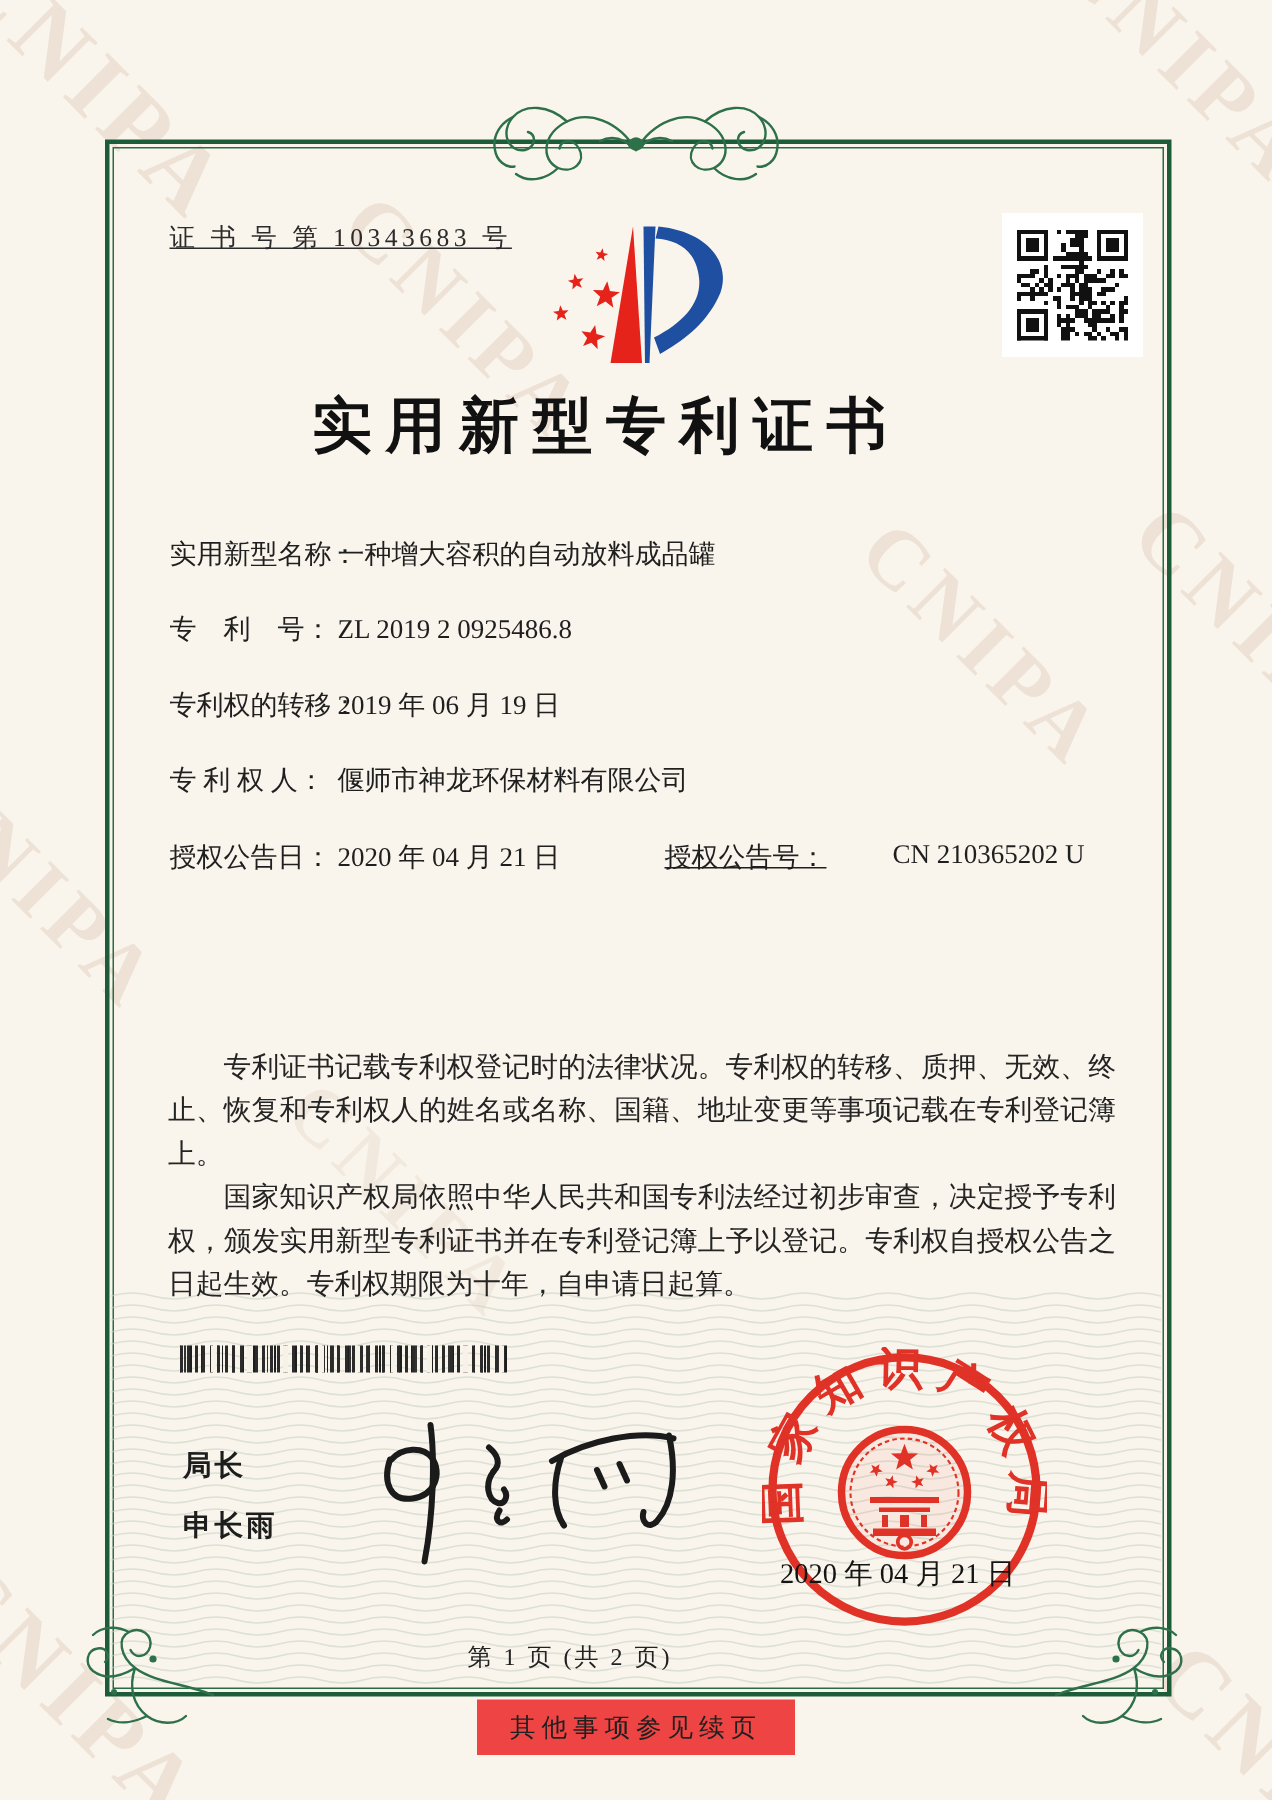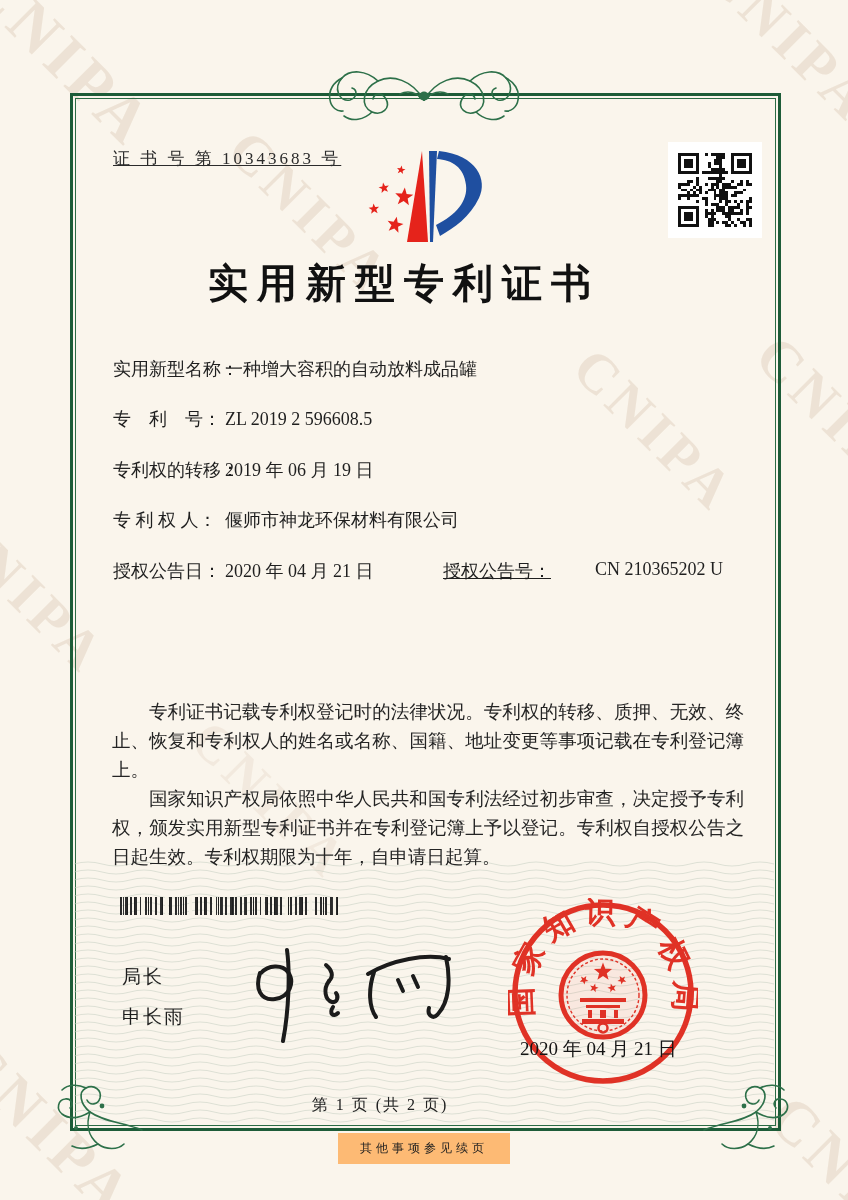--- a/index.html
+++ b/index.html
@@ -45,34 +45,34 @@
   .body-text p{margin:0;text-indent:2em;}
 
   .barcode{position:absolute;left:120px;top:897px;width:218px;height:18px;z-index:3;
     background-image:
       repeating-linear-gradient(90deg,rgba(250,246,238,0) 0 21px,#f6f2e7 21px 24px),
       repeating-linear-gradient(90deg,#2b2b2b 0 2px,rgba(0,0,0,0) 2px 5px),
       repeating-linear-gradient(90deg,#1e1e1e 0 1px,rgba(0,0,0,0) 1px 7px),
       repeating-linear-gradient(90deg,rgba(0,0,0,0) 0 3px,#333 3px 4px,rgba(0,0,0,0) 4px 11px);}
 
   .officer{position:absolute;left:122px;top:964px;z-index:3;
-           font-family:"Liberation Sans","DejaVu Sans",sans-serif;font-size:19px;color:#1d1d1d;}
+           font-family:"Liberation Sans","DejaVu Sans",sans-serif;font-size:19px;color:#1d1d1d;font-weight:bold;}
   .officer div{margin-bottom:14px;letter-spacing:2px;}
 
   .signature{position:absolute;left:240px;top:940px;width:230px;height:120px;z-index:4;}
 
   .seal{position:absolute;left:508px;top:898px;width:190px;height:190px;z-index:4;opacity:.93;}
   .seal-date{position:absolute;left:520px;top:1036px;width:170px;z-index:5;font-size:19px;
              color:#141414;white-space:nowrap;}
 
   .page-num{position:absolute;left:0;top:1095px;width:760px;text-align:center;z-index:3;
             font-size:16px;letter-spacing:2px;color:#222;}
 
   .continuation{position:absolute;left:0;top:1133px;width:848px;text-align:center;z-index:3;}
-  .continuation span{display:inline-block;background:#fdba74;padding:7px 22px;font-size:12px;
+  .continuation span{display:inline-block;background:#ef4444;padding:7px 22px;font-size:17px;
                      letter-spacing:4px;color:#1f1f1f;}
 </style>
 </head>
 <body>
 
 <div class="page">
 
   <span class="wm" style="left:62px;top:55px;font-size:64px;">CNIPA</span>
   <span class="wm" style="left:310px;top:212px;font-size:56px;">CNIPA</span>
   <span class="wm" style="left:790px;top:38px;font-size:58px;">CNIPA</span>
@@ -357,21 +357,21 @@
       </svg>
   </div>
 
   <div class="title">实用新型专利证书</div>
 
   <div class="fields">
     <div class="field-row">
       <span class="f-label">实用新型名称：</span><span>一种增大容积的自动放料成品罐</span>
     </div>
     <div class="field-row">
-      <span class="f-label">专　利　号：</span><span>ZL 2019 2 596608.5</span>
+      <span class="f-label">专　利　号：</span><span>ZL 2019 2 0925486.8</span>
     </div>
     <div class="field-row">
       <span class="f-label">专利权的转移：</span><span>2019 年 06 月 19 日</span>
     </div>
     <div class="field-row">
       <span class="f-label">专 利 权 人：</span><span>偃师市神龙环保材料有限公司</span>
     </div>
     <div class="field-row">
       <span class="f-label">授权公告日：</span><span>2020 年 04 月 21 日</span>
       <span class="f-label2">授权公告号：</span>

